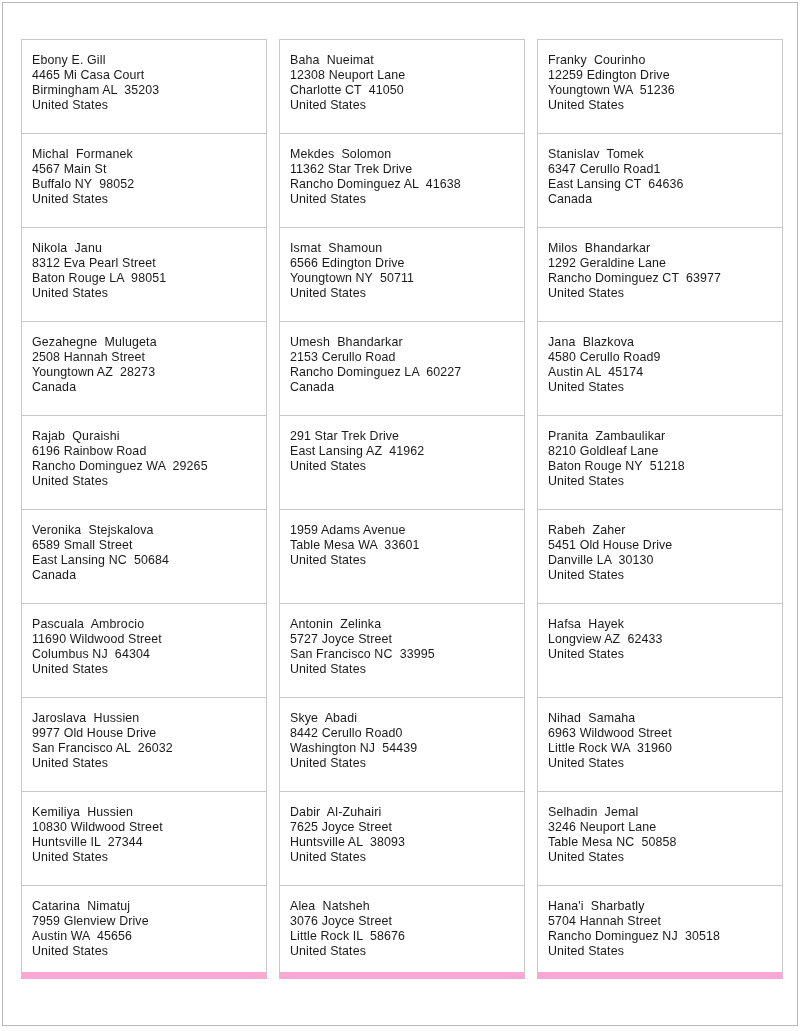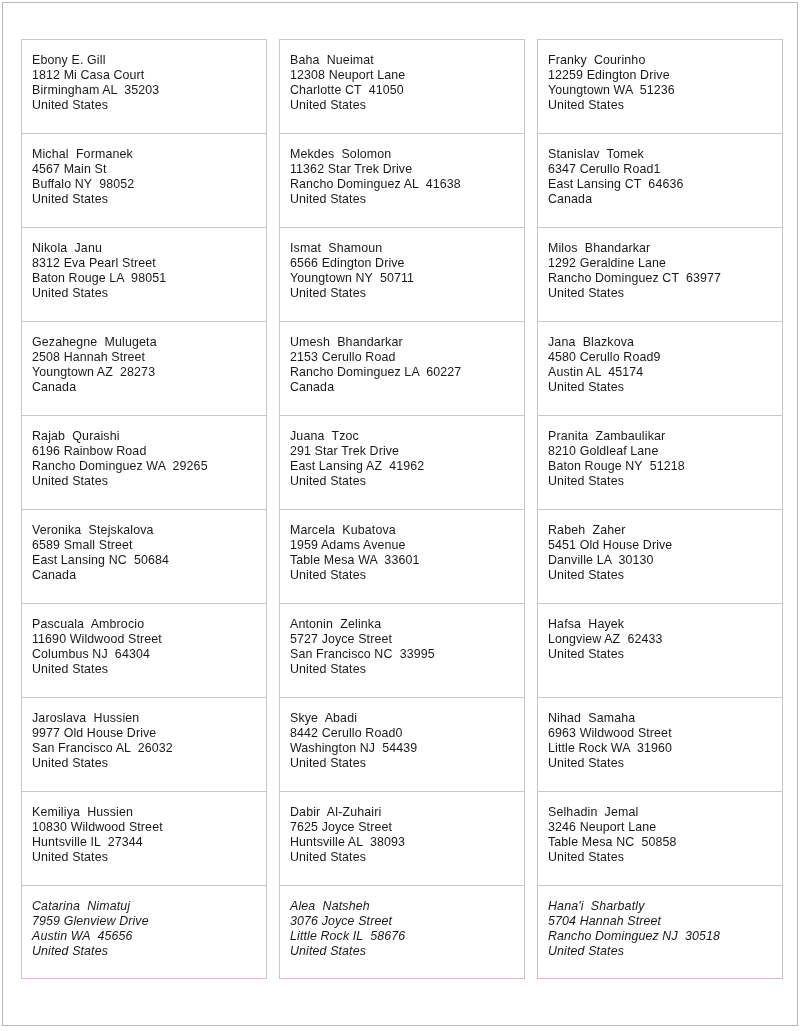--- a/index.html
+++ b/index.html
@@ -43,22 +43,21 @@
     box-sizing: border-box;
     width: 246px;
     height: 94px;
     border: 1px solid #c8c8c8;
     border-bottom: none;
     background: #ffffff;
     padding: 13px 0 0 10px;
     overflow: hidden;
   }
   .label-column .label-cell:last-child {
-    border-bottom: 1px solid #f9a8d4;
-    font-style: italic;
+    border-bottom: 7px solid #f9a8d4;
   }
   .addr-line {
     font-size: 12.4px;
     line-height: 14.9px;
     color: #1a1a1a;
     white-space: pre;
     letter-spacing: 0.01em;
   }
   .addr-line.name {
     letter-spacing: 0.012em;
@@ -66,21 +65,21 @@
 </style>
 </head>
 <body>
 
 <div id="page">
   <div id="label-grid">
 
     <div class="label-column">
       <div class="label-cell">
         <div class="addr-line name">Ebony E. Gill</div>
-        <div class="addr-line">1812 Mi Casa Court</div>
+        <div class="addr-line">4465 Mi Casa Court</div>
         <div class="addr-line">Birmingham AL  35203</div>
         <div class="addr-line">United States</div>
       </div>
       <div class="label-cell">
         <div class="addr-line name">Michal  Formanek</div>
         <div class="addr-line">4567 Main St</div>
         <div class="addr-line">Buffalo NY  98052</div>
         <div class="addr-line">United States</div>
       </div>
       <div class="label-cell">
@@ -152,27 +151,25 @@
         <div class="addr-line">Youngtown NY  50711</div>
         <div class="addr-line">United States</div>
       </div>
       <div class="label-cell">
         <div class="addr-line name">Umesh  Bhandarkar</div>
         <div class="addr-line">2153 Cerullo Road</div>
         <div class="addr-line">Rancho Dominguez LA  60227</div>
         <div class="addr-line">Canada</div>
       </div>
       <div class="label-cell">
-        <div class="addr-line name">Juana  Tzoc</div>
         <div class="addr-line">291 Star Trek Drive</div>
         <div class="addr-line">East Lansing AZ  41962</div>
         <div class="addr-line">United States</div>
       </div>
       <div class="label-cell">
-        <div class="addr-line name">Marcela  Kubatova</div>
         <div class="addr-line">1959 Adams Avenue</div>
         <div class="addr-line">Table Mesa WA  33601</div>
         <div class="addr-line">United States</div>
       </div>
       <div class="label-cell">
         <div class="addr-line name">Antonin  Zelinka</div>
         <div class="addr-line">5727 Joyce Street</div>
         <div class="addr-line">San Francisco NC  33995</div>
         <div class="addr-line">United States</div>
       </div>

